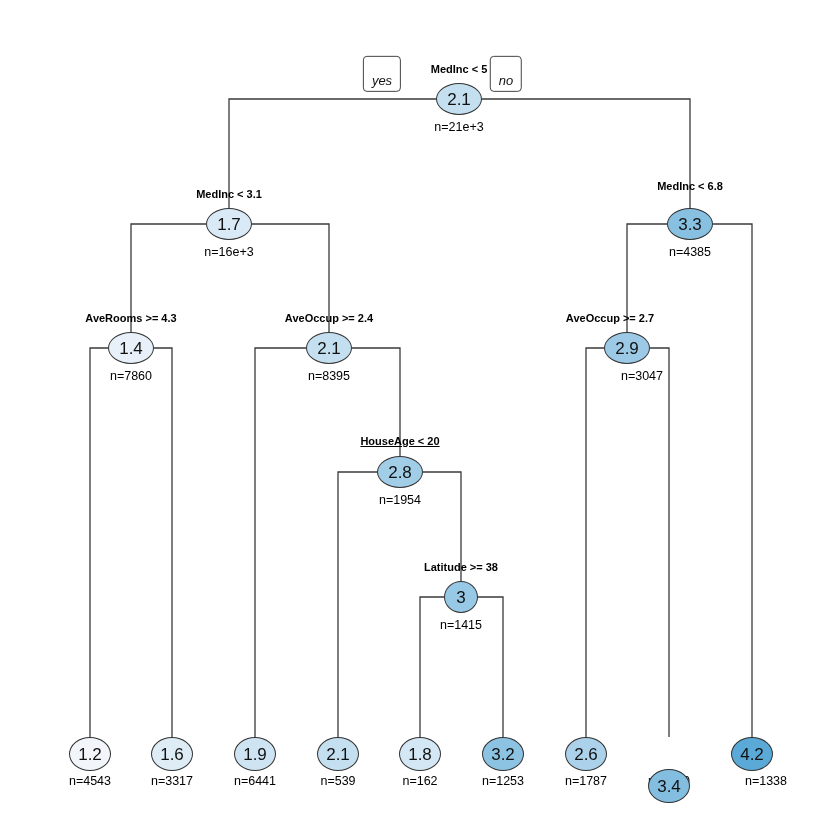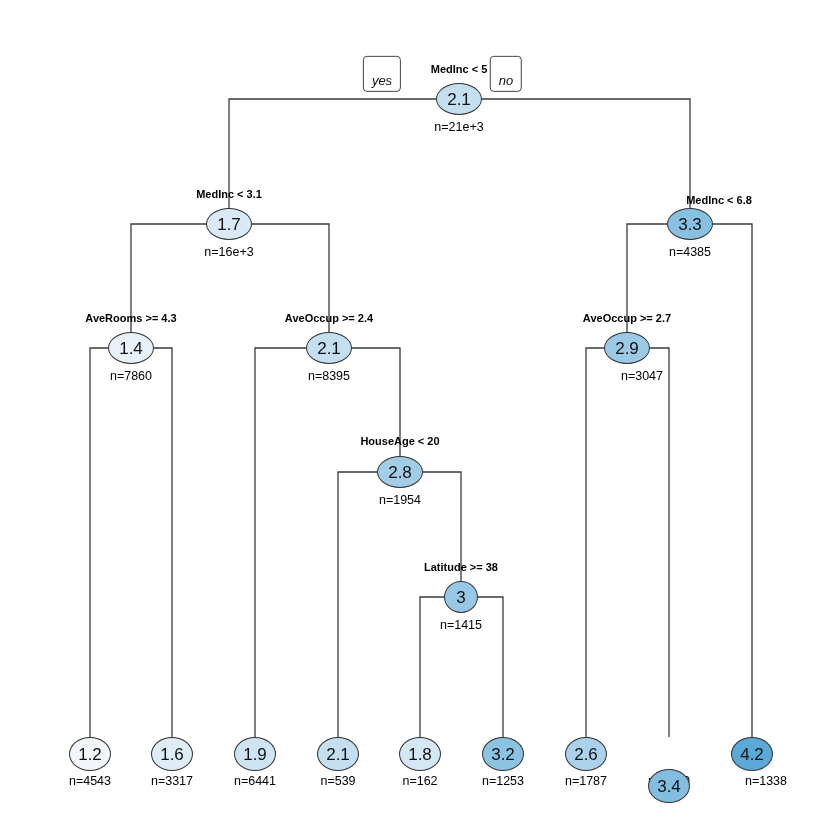--- a/index.html
+++ b/index.html
@@ -96,41 +96,41 @@
       <div class="split-label" style="left: 459px; top: 69px;">MedInc &lt; 5</div>
       <div class="node" style="left: 459px; top: 99px; width: 46px; height: 32px; background: rgb(196, 223, 240);">
         <span>2.1</span>
       </div>
       <div class="node-count" style="left: 459px; top: 120px;">n=21e+3</div>
       <div class="split-label" style="left: 229px; top: 194px;">MedInc &lt; 3.1</div>
       <div class="node" style="left: 229px; top: 224px; width: 46px; height: 32px; background: rgb(217, 233, 245);">
         <span>1.7</span>
       </div>
       <div class="node-count" style="left: 229px; top: 245px;">n=16e+3</div>
-      <div class="split-label" style="left: 690px; top: 200px; margin-left: 29px;">MedInc &lt; 6.8</div>
+      <div class="split-label" style="left: 690px; top: 186px;">MedInc &lt; 6.8</div>
       <div class="node" style="left: 690px; top: 224px; width: 46px; height: 32px; background: rgb(136, 192, 225);">
         <span>3.3</span>
       </div>
       <div class="node-count" style="left: 690px; top: 245px;">n=4385</div>
       <div class="split-label" style="left: 131px; top: 318px;">AveRooms &gt;= 4.3</div>
       <div class="node" style="left: 131px; top: 348px; width: 46px; height: 32px; background: rgb(232, 241, 249);">
         <span>1.4</span>
       </div>
       <div class="node-count" style="left: 131px; top: 369px;">n=7860</div>
       <div class="split-label" style="left: 329px; top: 318px;">AveOccup &gt;= 2.4</div>
       <div class="node" style="left: 329px; top: 348px; width: 46px; height: 32px; background: rgb(196, 223, 240);">
         <span>2.1</span>
       </div>
       <div class="node-count" style="left: 329px; top: 369px;">n=8395</div>
-      <div class="split-label" style="left: 627px; top: 318px;">AveOccup &gt;= 2.7</div>
+      <div class="split-label" style="left: 610px; top: 318px;">AveOccup &gt;= 2.7</div>
       <div class="node" style="left: 627px; top: 348px; width: 46px; height: 32px; background: rgb(156, 202, 230);">
         <span>2.9</span>
       </div>
       <div class="node-count" style="left: 627px; top: 369px; padding-left: 30px;">n=3047</div>
-      <div class="split-label" style="left: 400px; top: 441px;">HouseAge &lt; 20</div>
+      <div class="split-label" style="left: 400px; top: 441px; text-decoration: underline;">HouseAge &lt; 20</div>
       <div class="node" style="left: 400px; top: 472px; width: 46px; height: 32px; background: rgb(161, 205, 231);">
         <span>2.8</span>
       </div>
       <div class="node-count" style="left: 400px; top: 493px;">n=1954</div>
       <div class="split-label" style="left: 461px; top: 567px; text-align: right;">Latitude &gt;= 38</div>
       <div class="node" style="left: 461px; top: 597px; width: 34px; height: 32px; background: rgb(151, 200, 229);">
         <span>3</span>
       </div>
       <div class="node-count" style="left: 461px; top: 618px;">n=1415</div>
       <div class="node" style="left: 90px; top: 754px; width: 42px; height: 34px; background: rgb(242, 246, 251);">

